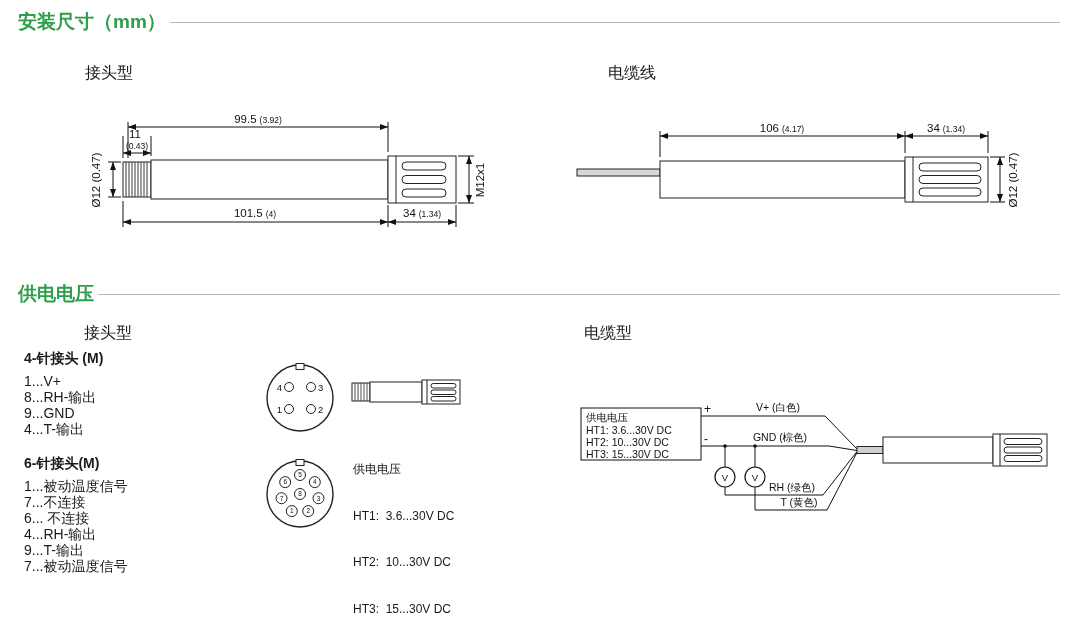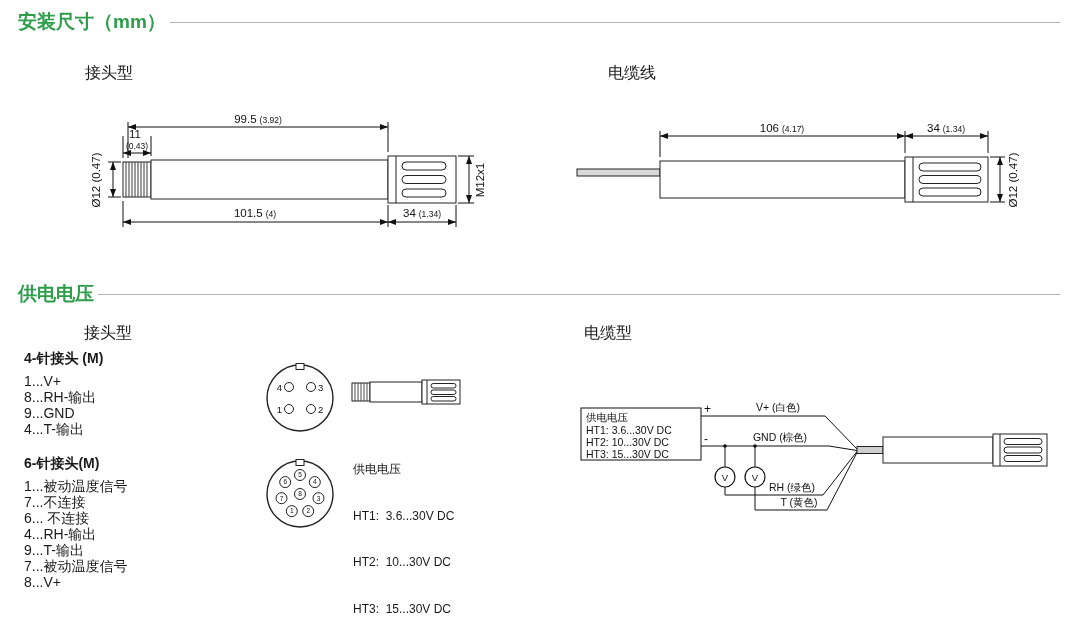--- a/index.html
+++ b/index.html
@@ -122,21 +122,20 @@
   <div class="pin-line">9...GND</div>
   <div class="pin-line">4...T-输出</div>
   <div class="gap"></div>
   <div class="pin-title">6-针接头(M)</div>
   <div class="pin-line">1...被动温度信号</div>
   <div class="pin-line">7...不连接</div>
   <div class="pin-line">6... 不连接</div>
   <div class="pin-line">4...RH-输出</div>
   <div class="pin-line">9...T-输出</div>
   <div class="pin-line">7...被动温度信号</div>
-  <div class="pin-line">8...V+</div>
 </div>
 
 <svg class="drawing" style="left:262px;top:360px" width="76" height="76" viewBox="0 0 76 76">
   <circle cx="38" cy="38" r="33" fill="#fff" stroke="#222" stroke-width="1.4"></circle>
   <rect x="34" y="3.5" width="8" height="6" fill="#fff" stroke="#222"></rect>
   <circle cx="27" cy="27" r="4.5" fill="#fff" stroke="#222"></circle>
   <circle cx="49" cy="27" r="4.5" fill="#fff" stroke="#222"></circle>
   <circle cx="27" cy="49" r="4.5" fill="#fff" stroke="#222"></circle>
   <circle cx="49" cy="49" r="4.5" fill="#fff" stroke="#222"></circle>
   <text x="20" y="30.5" text-anchor="end" font-size="9.5">4</text>

